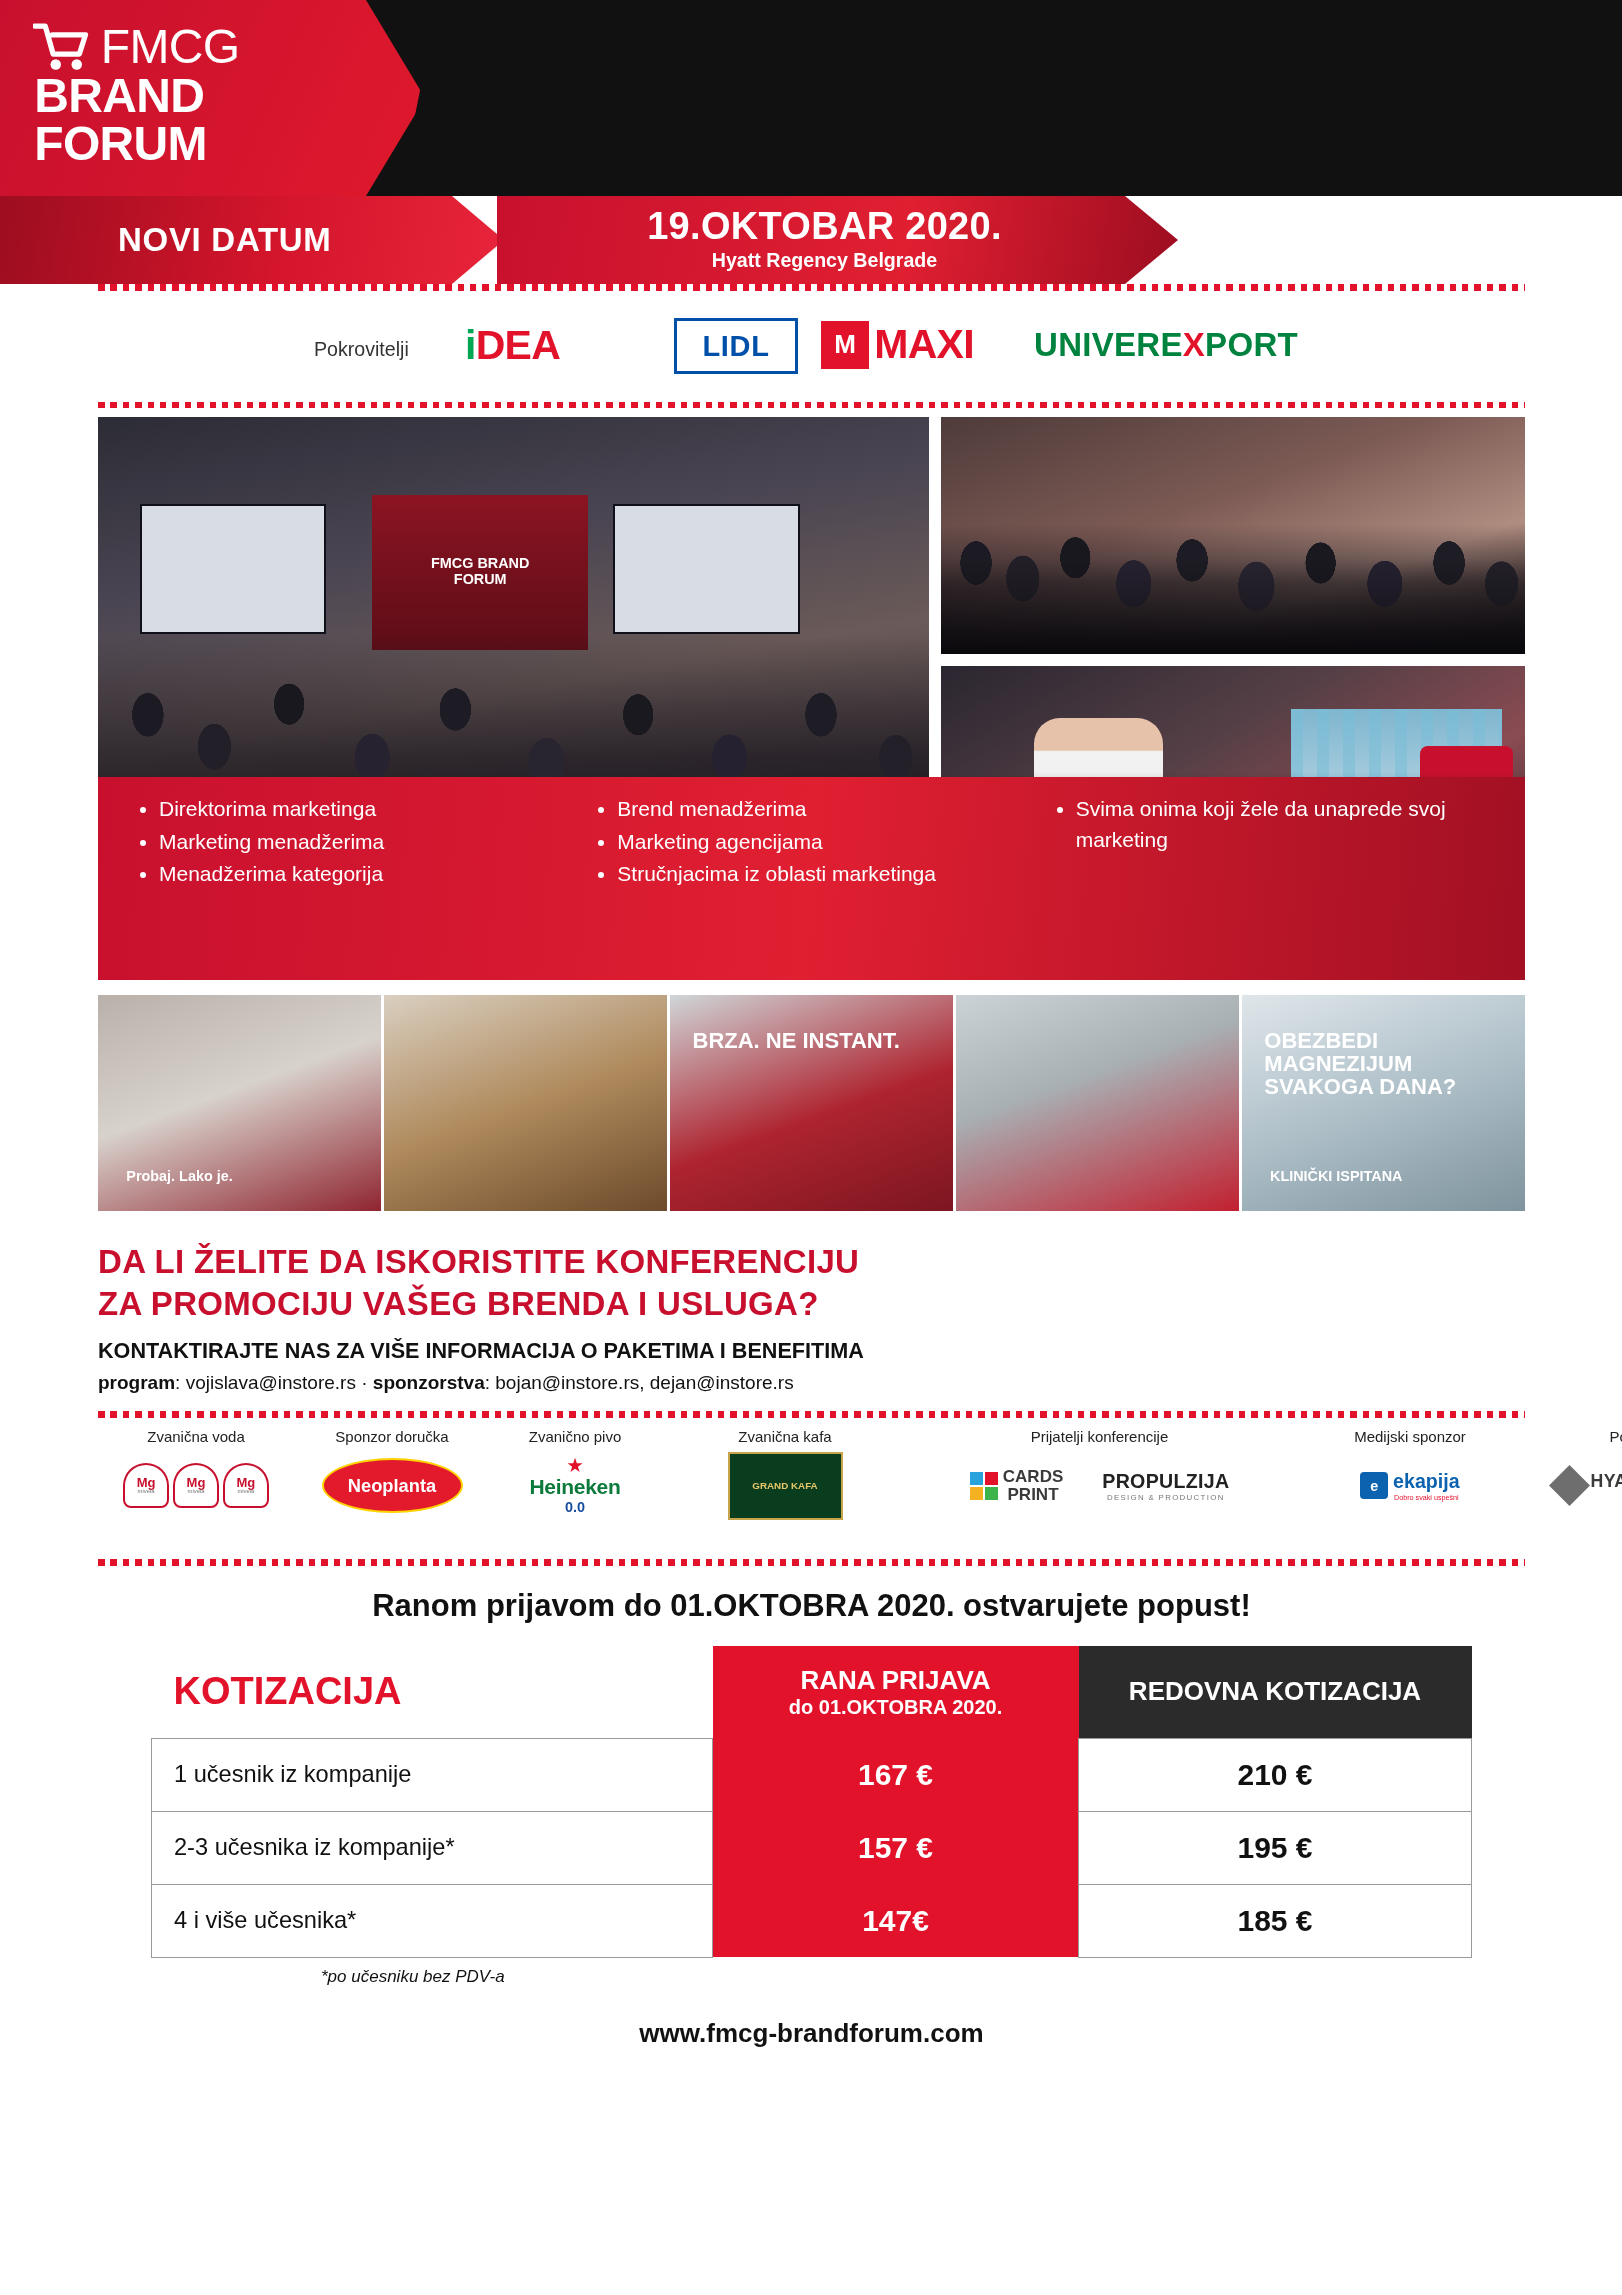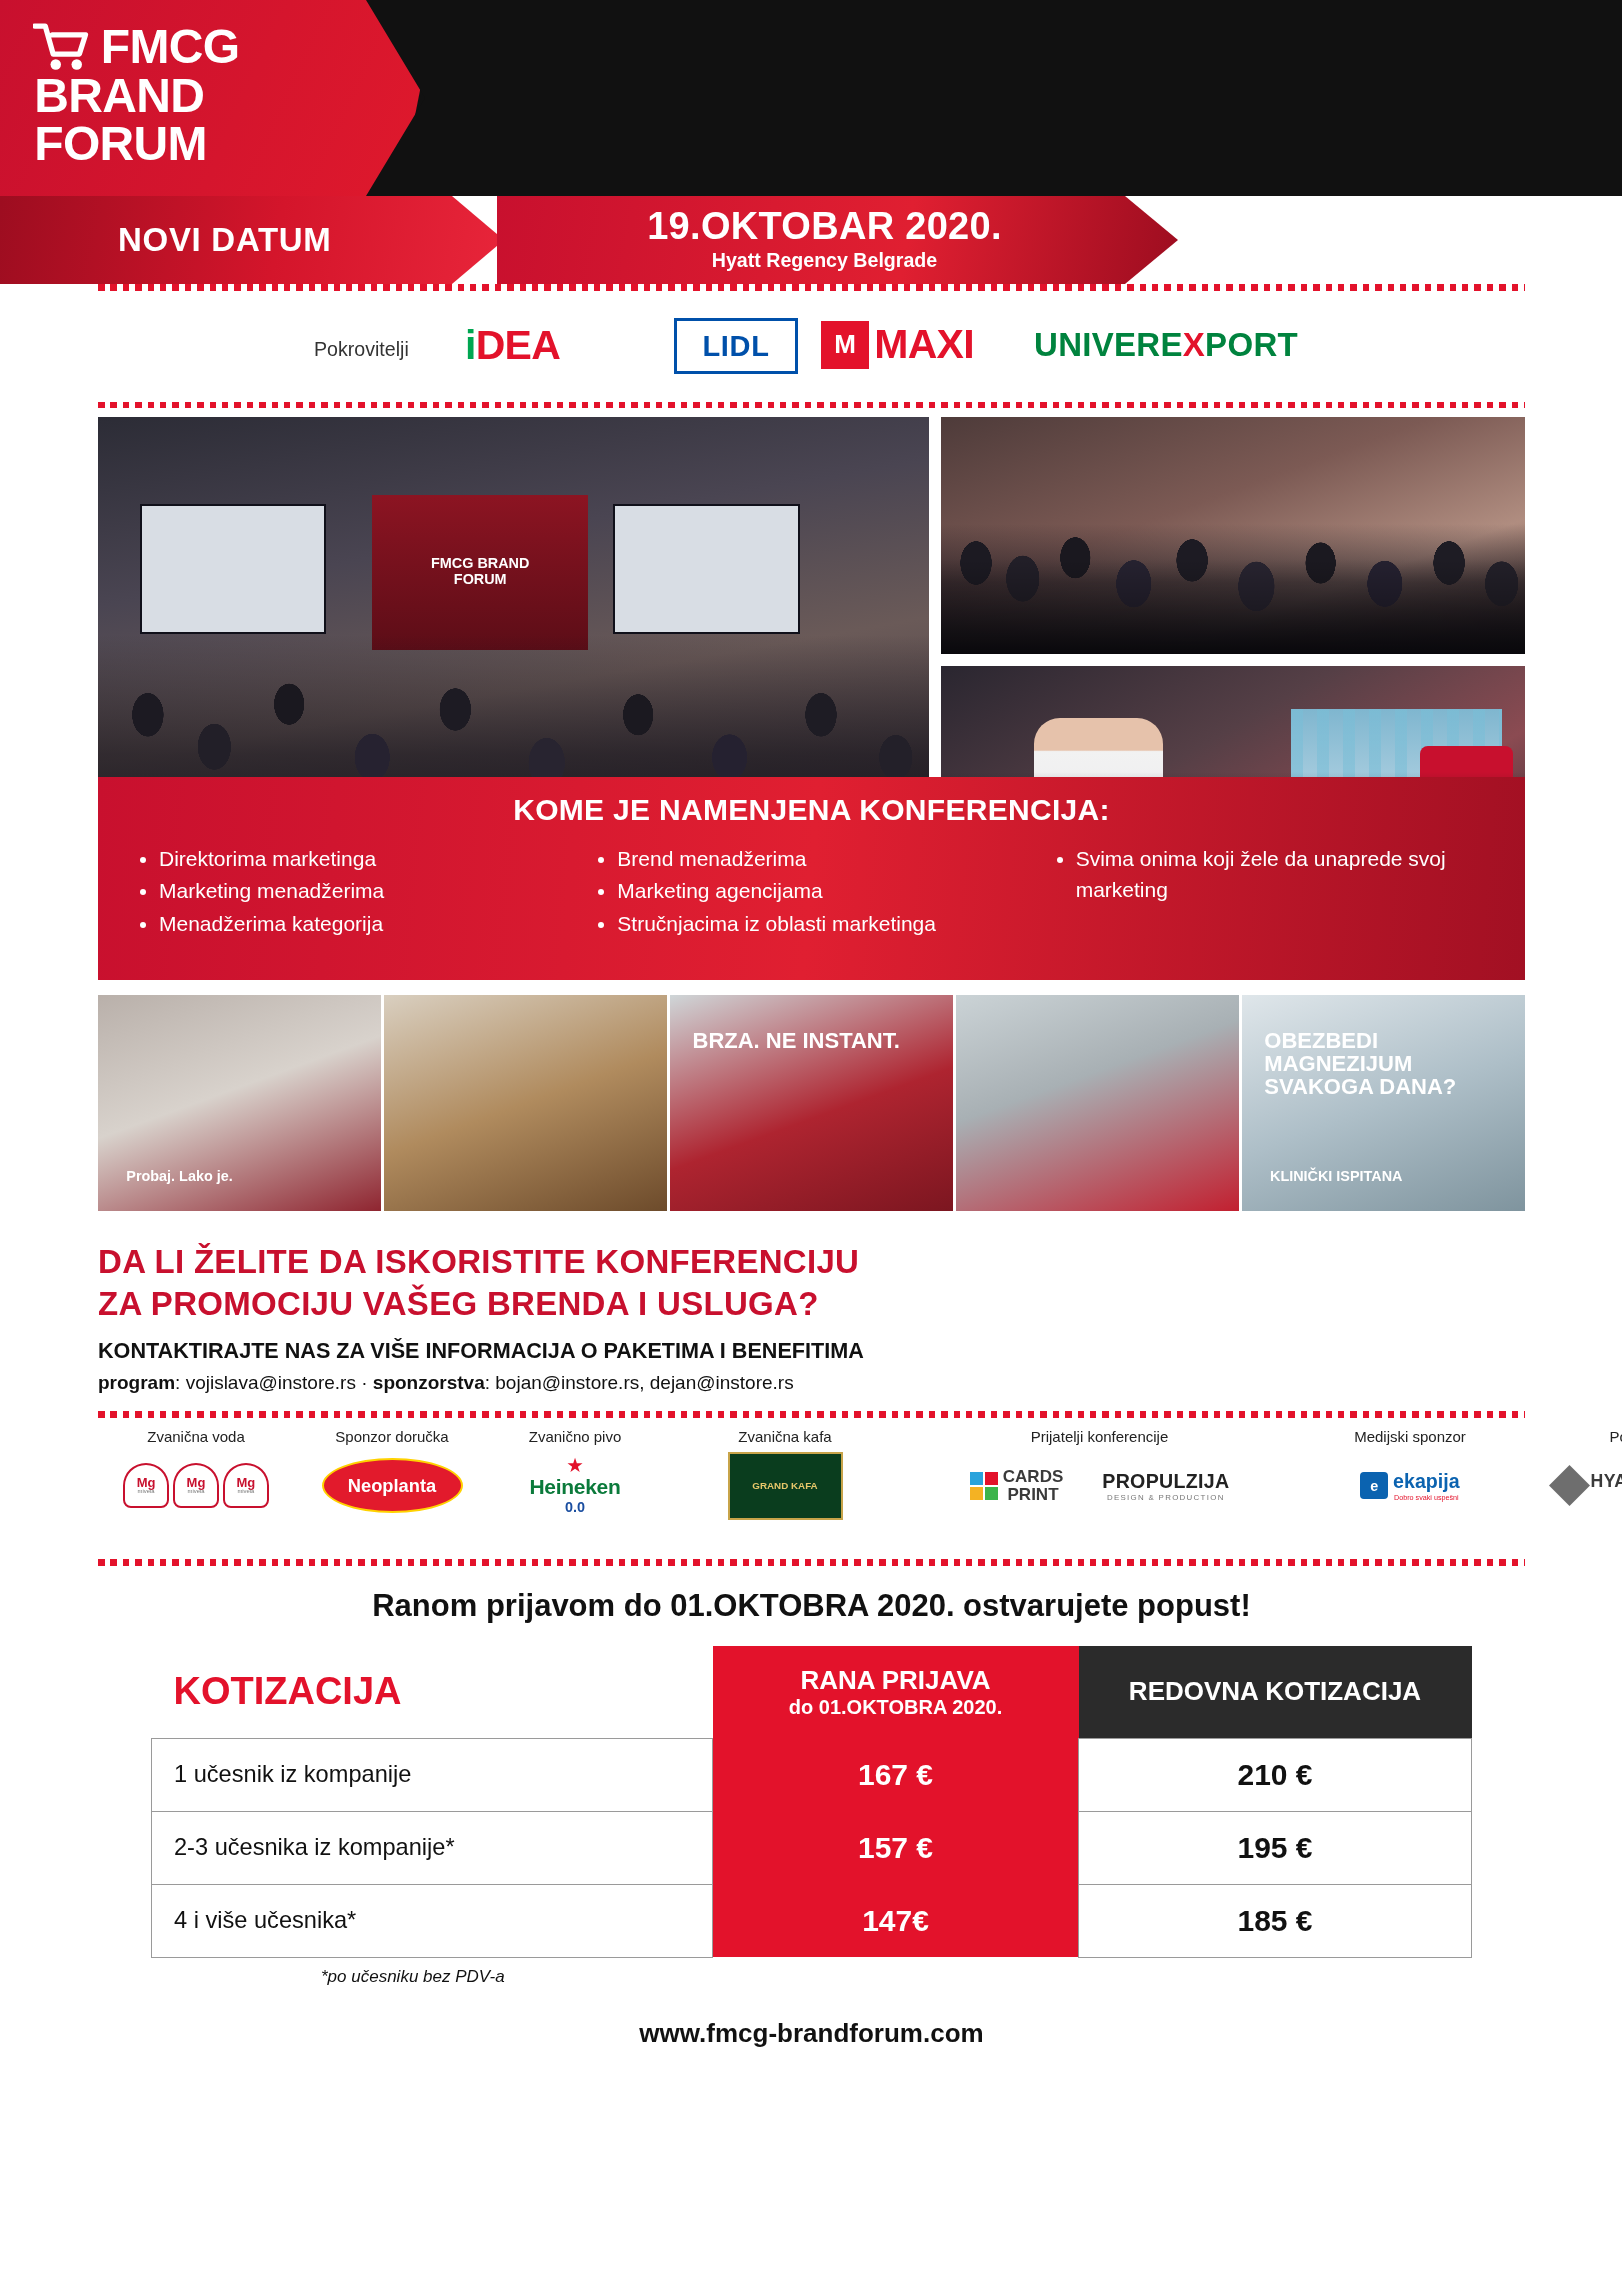--- a/index.html
+++ b/index.html
@@ -51,21 +51,21 @@
     z-index: 5;
   }
   .logo-row1 {
     display: flex;
     align-items: center;
     gap: 11.8px;
   }
   .cart-icon { width: 56px; height: 50px; }
   .logo-fmcg {
     font-size: 48px;
-    font-weight: bold;
+    font-weight: normal;
     letter-spacing: -0.7px;
     line-height: 0.95;
     color: #ffffff;
   }
   .logo-brand {
     font-size: 48px;
     font-weight: bold;
     line-height: 1.0;
     letter-spacing: -0.7px;
     margin-left: 1.3px;
@@ -583,21 +583,20 @@
     <div class="coke-red"></div>
     <div class="speaker-fig"></div>
     <div class="podium">
       <div class="podium-logo">FMCG BRAND FORUM</div>
     </div>
     <div class="crowd-row"></div>
   </div>
 </div>
 
 <div class="band">
-  <div class="band-title">KOME JE NAMENJENA KONFERENCIJA:</div>
   <div class="band-cols">
     <div class="band-col">
       <ul>
         <li>Direktorima marketinga</li>
         <li>Marketing menadžerima</li>
         <li>Menadžerima kategorija</li>
       </ul>
     </div>
     <div class="band-col">
       <ul>

